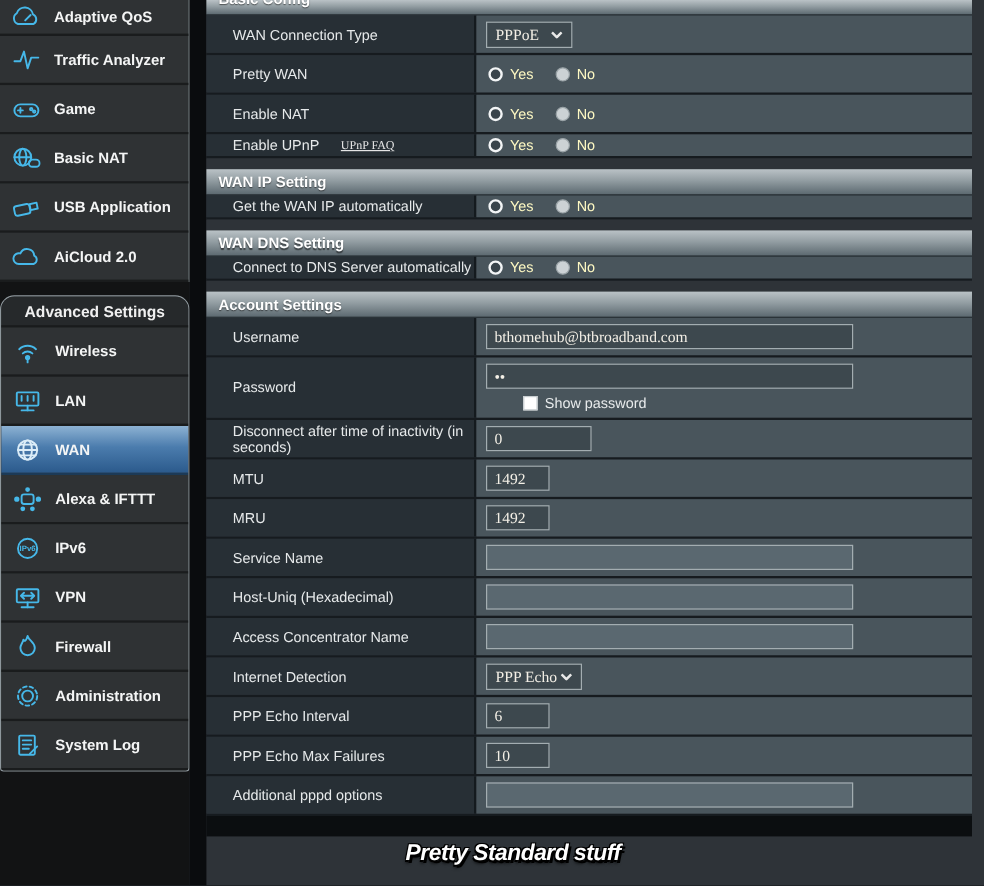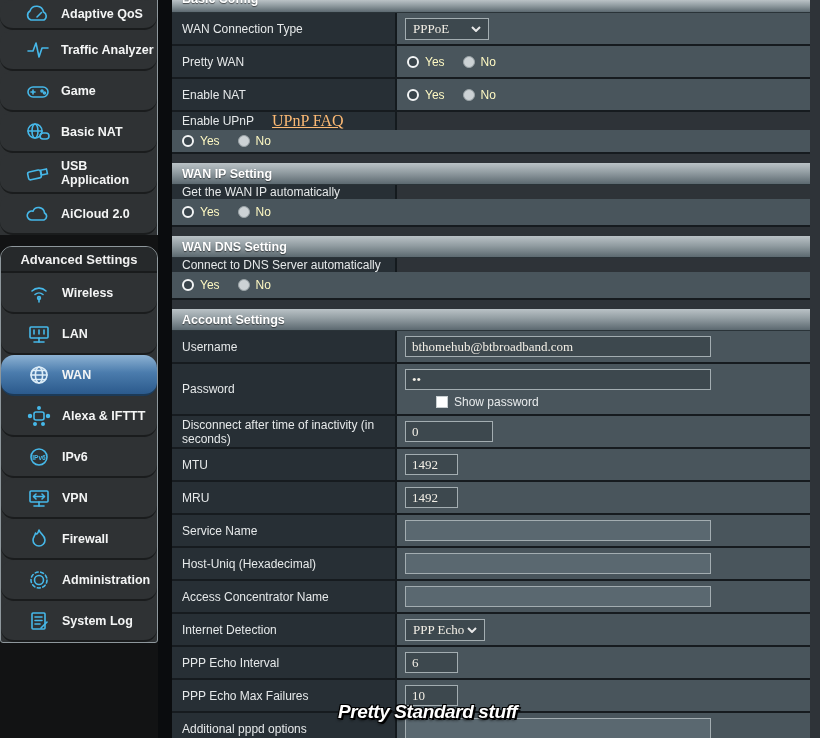--- a/index.html
+++ b/index.html
@@ -9,60 +9,60 @@
 
   
   .sidebar-col { position:absolute; left:0; top:0; width:158px; height:738px; background:#121314; }
   .left-gap { position:absolute; left:158px; top:0; width:14px; height:738px; background:#0a0c0e; }
   .side-panel { background:#2f3234; border-left:1px solid #707densed; }
   .side-panel.top-group { border-right:1px solid #8e979c; }
   .side-panel.advanced { margin-top:11px; border:1px solid #8e979c; border-radius:12px 12px 3px 3px; overflow:hidden; }
   .adv-header { height:26px; background:#26292b; border-bottom:2px solid #191b1c;
     display:flex; align-items:center; justify-content:center;
     color:#f0f0f0; font-size:13px; font-weight:bold; }
-  .side-item { height:41px; display:flex; align-items:center; gap:9px; padding-left:24px;
-    background:#2f3234; border-bottom:2px solid #1a1c1d; cursor:pointer;border-radius:13px; }
+  .side-item { height:41px; display:flex; align-items:center; gap:9px; padding-left:8px;
+    background:#2f3234; border-bottom:2px solid #1a1c1d; cursor:pointer; }
   .side-item.cut { height:30px; }
   .side-item .ico { width:28px; display:flex; justify-content:center; flex:none; }
   .side-item .ico svg { stroke:#46b8e9; fill:none; stroke-width:1.6; stroke-linecap:round; stroke-linejoin:round; }
   .side-item .lbl { color:#f4f5f5; font-size:12.5px; font-weight:bold; }
   .side-item.selected { background:linear-gradient(180deg,#8db2d3 0%,#4b7cad 45%,#2b5a8c 100%); border-bottom:2px solid #1c3a57; }
   .side-item.selected .ico svg { stroke:#dcedf8; }
 
   
   .content { position:absolute; left:172px; top:0; width:638px; }
   .sec-header { height:22px; display:flex; align-items:center; padding-left:10px;
     background:linear-gradient(180deg,#bac2c6 0%,#929da2 45%,#5c6970 100%);
     border-bottom:1px solid #2a3338; color:#ffffff; font-size:12.5px; font-weight:bold;
     text-shadow:0 1px 1px rgba(0,0,0,.55); }
   .sec-header.cut { height:13px; overflow:hidden; align-items:flex-start; }
   .sec-header.cut span { margin-top:-8px; }
   .gap { height:9px; background:#2e3338; }
   .row { display:flex; border-bottom:2px solid #161b1f; height:33px; }
   .row.tall { height:52px; }
-  .row.h34 { height:42px;flex-direction:column; }
+  .row.h34 { height:20px; }
   .row .lblcell { width:225px; flex:none; background:#272f35; border-right:2px solid #141a1e;
-    display:flex; align-items:center; padding-left:10px; color:#e6e9ea; font-size:12px; }
+    display:flex; align-items:center; padding-left:22px; color:#e6e9ea; font-size:12px; }
   .row .valcell { flex:1; background:#49555c; display:flex; align-items:center; padding-left:8px; }
   .row.tall .valcell { flex-direction:column; align-items:flex-start; justify-content:center; gap:5px; }
   .dim { color:#c2c9cc; }
-  .faq-link { font-family:"Liberation Serif", serif; font-size:16px; color:#fdba74;
+  .faq-link { font-family:"Liberation Serif", serif; font-size:10px; color:#e5e5e5;
     text-decoration:underline; margin-left:18px; cursor:pointer; }
 
   
   .radios { display:flex; align-items:center; gap:6px; margin-left:2px; }
   .radio { width:12px; height:12px; border-radius:50%; flex:none; cursor:pointer; }
   .radio.sel { border:2px solid #f3f5f6; background:#39444b; }
   .radio.unsel { background:#ccd2d5; border:1px solid #9aa3a7; margin-left:10px; }
   .radio-label { color:#fef9c3; font-size:12px; margin-right:2px; }
   .dropdown { height:22px; background:#3d484e; border:1px solid #a3adb1;
     display:flex; align-items:center; justify-content:space-between; padding:0 7px;
     color:#f3efe6; font-family:"Liberation Serif", serif; font-size:13px; cursor:pointer; }
   .dropdown svg { stroke:#e8e8e8; fill:none; stroke-width:2; }
-  .w-dd1 { width:84px; } .w-dd2 { width:80px; }
+  .w-dd1 { width:72px; } .w-dd2 { width:80px; }
   .inp { height:21px; border:1px solid #a3adb1; background:#5a6870; color:#f3efe6;
     font-family:"Liberation Serif", serif; font-size:13px; padding:0 6px; outline:none; }
   .inp.filled { background:#3d484e; }
   .w-wide { width:306px; } .w-mid { width:88px; } .w-tiny { width:53px; }
   .check-line { display:flex; align-items:center; gap:6px;padding-left:31px; }
   .checkbox { width:12px; height:12px; background:#ffffff; border:1px solid #c7cdd0; cursor:pointer; flex:none; }
   .check-label { color:#e8ebec; font-size:12px; }
   .bottom-strip { height:17px; background:#0b0e10; }
 
   

